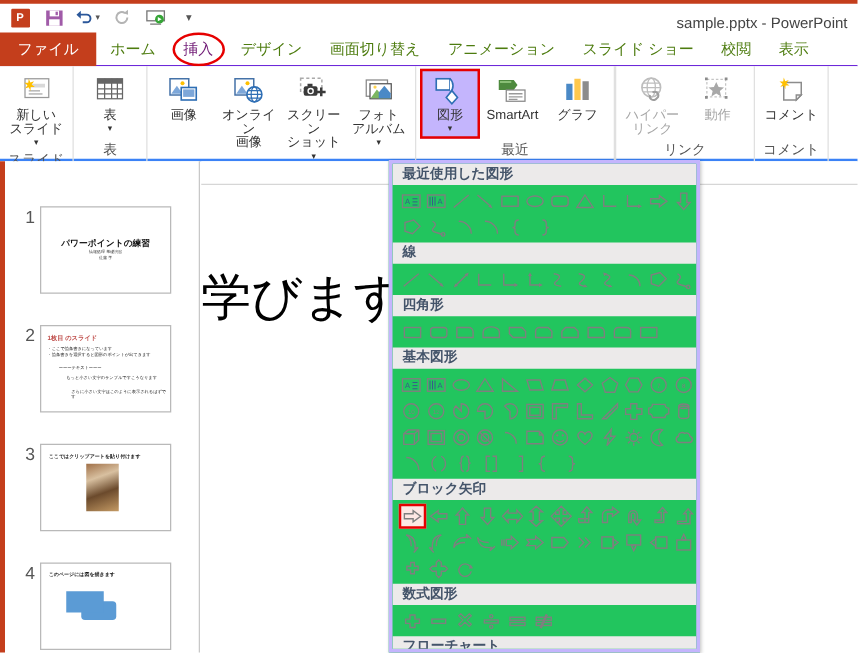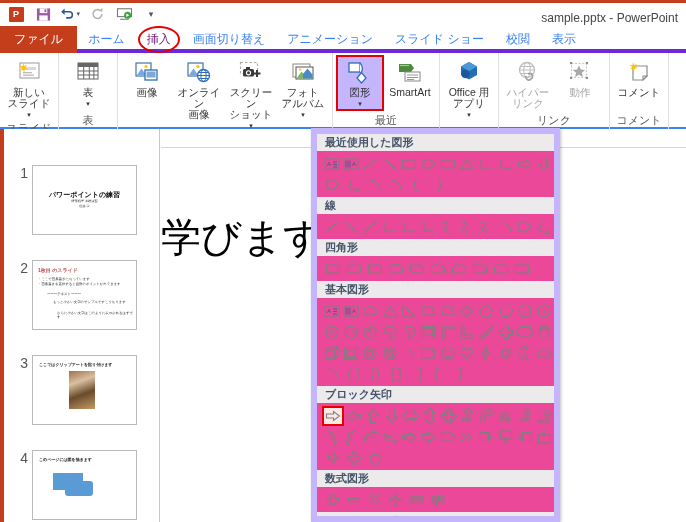--- a/index.html
+++ b/index.html
@@ -19,25 +19,25 @@
     width:15px;height:15px;background:#c43e1c;border-radius:1px;
     color:#fff;font-size:9px;font-weight:bold;display:flex;align-items:center;justify-content:center;
     font-family:"Liberation Sans",sans-serif;
   }
   #app-title {
     position:absolute; right:8px; top:8px; font-size:12px; color:#444;
   }
   
   #tabstrip {
     position:absolute; left:0; top:26px; width:686px; height:27px;
-    background:#ffffff; border-bottom:4px solid #6d28d9;
+    background:#ffffff; border-bottom:1px solid #6d28d9;
   }
   #tabstrip .tabs { display:flex; height:27px; align-items:stretch; }
   .tab {
-    display:flex; align-items:center; padding:0 11px; font-size:12px; color:#3b82f6;
+    display:flex; align-items:center; padding:0 11px; font-size:12px; color:#4d7c0f;
     white-space:nowrap; position:relative;
   }
   .tab.file { background:#c43e1c; color:#ffffff; padding:0 14px; }
   .tab.highlight-circle::after {
     content:""; position:absolute; left:2px; top:0px; right:2px; bottom:0px;
     border:2px solid #e60000; border-radius:50%;
   }
   .tab.highlight-circle { color:#701a75; }
   
   #ribbon {
@@ -97,21 +97,21 @@
   #slide-canvas {
     position:absolute; left:0; top:18px; right:0; bottom:0; background:#ffffff;
     border-top:1px solid #d6d6d6;
   }
   #slide-bigtext {
     position:absolute; left:0; top:62px; font-size:40px; color:#000; white-space:nowrap;text-align:right;
   }
   
   #shapes-menu {
     position:absolute; left:311px; top:128px; width:249px; height:394px;
-    background:#ec4899; border:6px solid #c4b5fd; box-shadow:1px 1px 3px rgba(0,0,0,.25);
+    background:#22c55e; border:3px solid #c4b5fd; box-shadow:1px 1px 3px rgba(0,0,0,.25);
     overflow:hidden; z-index:40;
   }
   .sec-head {
     background:#eceaea; color:#44546a; font-size:11px; font-weight:bold;
     padding:2px 0 2px 8px; height:17px; line-height:13px;
   }
   .sec-rows { padding:2px 0 2px 5px; }
   .srow { display:flex; height:21px; align-items:center; }
   .scell {
     width:21px; height:20px; display:flex; align-items:center; justify-content:center;
@@ -162,20 +162,21 @@
     </div>
   </div>
   <div id="app-title">sample.pptx - PowerPoint</div>
 </div>
 
 <div id="tabstrip">
   <div class="tabs" id="tabs-container">
       <div class="tab file">ファイル</div>
       <div class="tab">ホーム</div>
       <div class="tab highlight-circle">挿入</div>
+      <div class="tab">デザイン</div>
       <div class="tab">画面切り替え</div>
       <div class="tab">アニメーション</div>
       <div class="tab">スライド ショー</div>
       <div class="tab">校閲</div>
       <div class="tab">表示</div>
     </div>
 </div>
 
 <div id="ribbon">
     <div class="rgroup">
@@ -306,40 +307,36 @@
               <path d="M2 4 H14 L17 8 L14 12 H2 Z" fill="#4e8a3e"></path>
               <path d="M3 5.5 H12" stroke="#9fd08a" stroke-width="1.2"></path>
               <rect x="8" y="12" width="15" height="9" fill="#fff" stroke="#888"></rect>
               <path d="M10 15 H21 M10 17.5 H21 M10 19.5 H17" stroke="#999" stroke-width="1.1"></path>
             </svg>
           </div>
           <div class="cap">
             <div>SmartArt</div>
           </div>
         </div>
-      </div>
-      <div class="rgroup-label">最近</div>
-    </div>
-    <div class="rgroup">
-      <div class="rgroup-items">
         <div class="rbtn">
           <div class="gicon">
             <svg width="26" height="24" viewBox="0 0 26 24">
-              <path d="M13 2 L21 6.5 V15 L13 19.5 L5 15 V6.5 Z" fill="#2070b8"></path>
-              <circle cx="9.5" cy="14" r="4.3" fill="#1b5a96"></circle>
-              <path d="M13 2 L21 6.5 L13 11 L5 6.5 Z" fill="#4a9ad8"></path>
+              <rect x="4" y="7" width="5" height="13" fill="#4a89c6"></rect>
+              <rect x="10.5" y="3" width="5" height="17" fill="#ffc84d"></rect>
+              <rect x="17" y="5" width="5" height="15" fill="#8c8c8c"></rect>
             </svg>
           </div>
           <div class="cap">
-            <div>Office 用</div>
-            <div>アプリ</div>
-            <div class="arrow">▾</div>
-          </div>
-        </div>
-      </div>
+            <div>グラフ</div>
+          </div>
+        </div>
+      </div>
+      <div class="rgroup-label">最近</div>
+    </div>
+    <div class="rgroup">
       <div class="rgroup-label"></div>
     </div>
     <div class="rgroup">
       <div class="rgroup-items">
         <div class="rbtn dim">
           <div class="gicon">
             <svg width="26" height="24" viewBox="0 0 26 24">
               <circle cx="12" cy="10" r="7.5" fill="none" stroke="#bdbdbd" stroke-width="1.3"></circle>
               <ellipse cx="12" cy="10" rx="3.3" ry="7.5" fill="none" stroke="#bdbdbd" stroke-width="1"></ellipse>
               <path d="M4.6 10 H19.4 M5.6 6.5 H18.4 M5.6 13.5 H18.4" stroke="#bdbdbd" stroke-width="1"></path>

